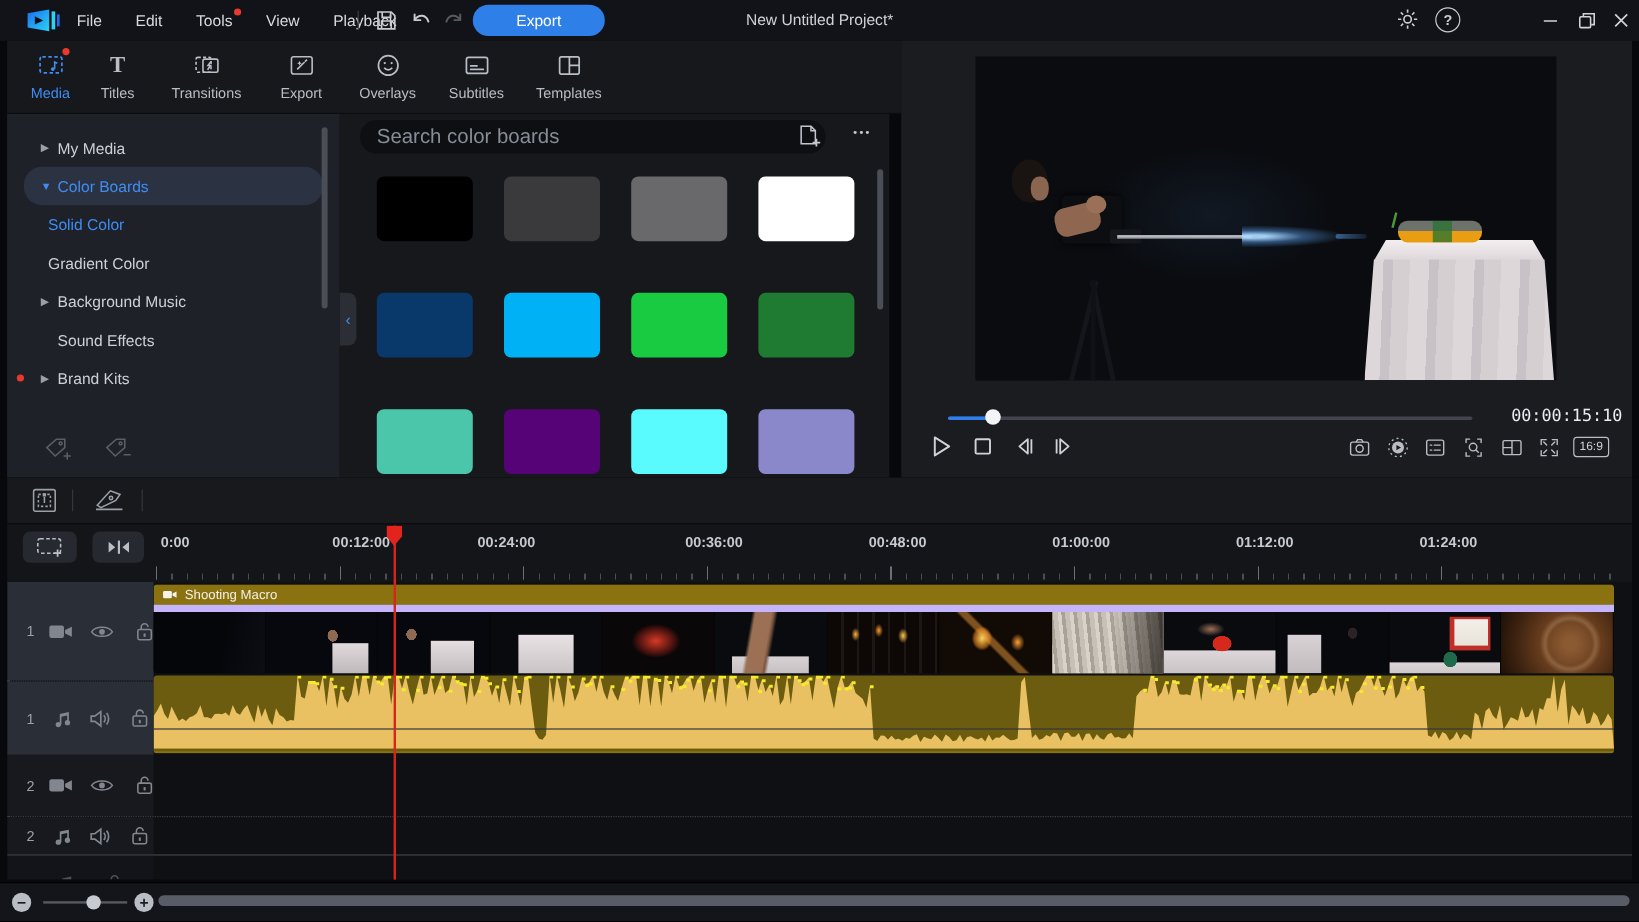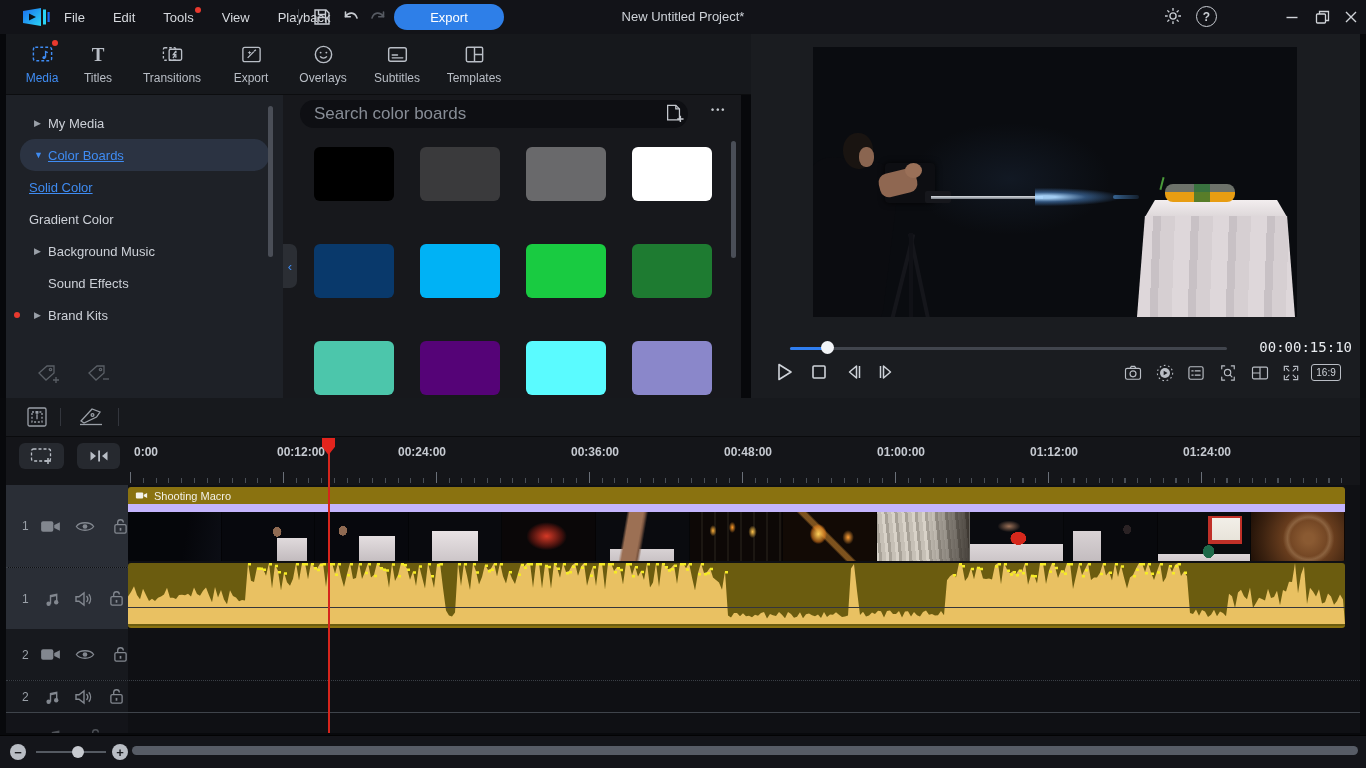--- a/index.html
+++ b/index.html
@@ -32,24 +32,24 @@
   .tab.active{color:#3f8cf3;}
   .ticon{width:23px;height:23px;display:flex;align-items:center;justify-content:center;}
   .ticon-t::after{content:"T";font-size:19px;font-weight:bold;font-family:"Liberation Serif",serif;}
   
   #sidebar{position:absolute;left:0;top:61px;width:277px;height:303px;background:#1e2127;}
   .side-list{position:absolute;left:0;top:12px;width:277px;}
   .srow{height:32px;display:flex;align-items:center;cursor:pointer;position:relative;color:#ccd0d7;}
   .srow .arr{width:10px;margin-left:28px;font-size:9px;color:#9aa0a8;}
   .srow .arr.none{visibility:hidden;}
   .srow .lbl{margin-left:4px;}
-  .srow.child .lbl{margin-left:23px;}
+  .srow.child .lbl{margin-left:34px;}
   .srow.selpill{margin:0 14px;border-radius:15px;background:#2b3342;}
   .srow.selpill .arr{margin-left:14px;color:#3f8cf3;}
-  .srow.selpill .lbl,.srow.blue .lbl{color:#3f8cf3;text-decoration:underline;}
+  .srow.selpill .lbl,.srow.blue .lbl{color:#3f8cf3;}
   .tagrow{position:absolute;left:30px;top:268px;display:flex;gap:26px;color:#5a5f66;}
   .sb-scroll{position:absolute;width:5px;border-radius:3px;background:#4a4e57;}
   
   #cboard{position:absolute;left:277px;top:61px;width:458px;height:303px;background:#17181c;}
   #searchbar{position:absolute;left:17px;top:5px;width:360px;height:28px;background:#0e0f13;border:none;border-radius:14px;
       color:#d4d7dc;padding:0 14px;font-size:17px;font-family:"Liberation Sans",sans-serif;}
   #searchbar::placeholder{color:#878d96;}
   .addfile{position:absolute;left:381px;top:8px;width:20px;height:20px;color:#c3c7cd;}
   .more-ico{position:absolute;left:428px;top:6px;width:22px;height:22px;color:#c3c7cd;letter-spacing:2px;font-weight:bold;}
   .more-ico::after{content:"•••";font-size:9px;}
@@ -115,21 +115,21 @@
   .thead{position:absolute;left:0;top:0;width:122px;height:100%;display:flex;align-items:center;}
   .thead .num{width:12px;margin-left:16px;color:#9aa0a8;font-size:12px;}
   .thead .hic{color:#82878f;margin-left:14px;}
   .hic.i1{margin-left:10px;}
   .grp1 .thead{background:#2a2e36;}
   .grp2 .thead{background:#17191e;}
   .dotline{position:absolute;height:0;border-top:1px dotted #3a3f46;}
   .solidline{position:absolute;height:0;border-top:1px solid #3f444b;}
   
   #vclip{position:absolute;left:122px;top:2px;width:1217px;height:74px;border-radius:3px;overflow:hidden;background:#101216;}
-  #vclip-bar{height:17px;background:#8a7210;border-bottom:8px solid #c4b5fd;display:flex;align-items:center;gap:6px;padding-left:7px;
+  #vclip-bar{height:17px;background:#8a7210;border-bottom:6px solid #c4b5fd;display:flex;align-items:center;gap:6px;padding-left:7px;
       color:#f2f0e6;font-size:11px;}
   #thumbs{display:flex;height:55px;}
   .thumb{flex:1;border-right:1px solid rgba(0,0,0,.45);background-repeat:no-repeat;}
   .t1{background-color:#06070b;background-image:linear-gradient(100deg,#05060a 60%,#0c0e15);}
   .t2{background-color:#07080d;background-image:radial-gradient(7px 8px at 60% 36%,#8f6a52 60%,transparent 62%),linear-gradient(#e0dadc,#beb7ba);background-size:auto,30px 26px;background-position:0 0,88% 88%;}
   .t3{background-color:#07080d;background-image:radial-gradient(7px 8px at 30% 34%,#8f6a52 60%,transparent 62%),linear-gradient(#e4dee0,#c2bbbe);background-size:auto,36px 28px;background-position:0 0,78% 90%;}
   .t4{background-color:#090a0e;background-image:linear-gradient(#e8e2e4,#c9c2c5);background-size:46px 34px;background-position:50% 92%;}
   .t5{background-color:#0a0708;background-image:radial-gradient(26px 18px at 48% 44%,rgba(225,60,40,.95),rgba(150,30,20,.4) 60%,transparent 78%);}
   .t6{background-color:#0a0b0f;background-image:linear-gradient(100deg,transparent 30%,#9c7054 33% 46%,#7a5540 48%,transparent 51%),linear-gradient(#d8d2d4,#c2bbbe);background-size:auto,64px 18px;background-position:0 0,50% 100%;}
   .t7{background-color:#0d0806;background-image:radial-gradient(5px 8px at 25% 34%,#ffb13a,transparent 70%),radial-gradient(5px 8px at 46% 28%,#ff9a28,transparent 70%),radial-gradient(6px 9px at 68% 36%,#ffc34a,transparent 70%),repeating-linear-gradient(90deg,transparent 0 11px,#1c1712 11px 13px);}

